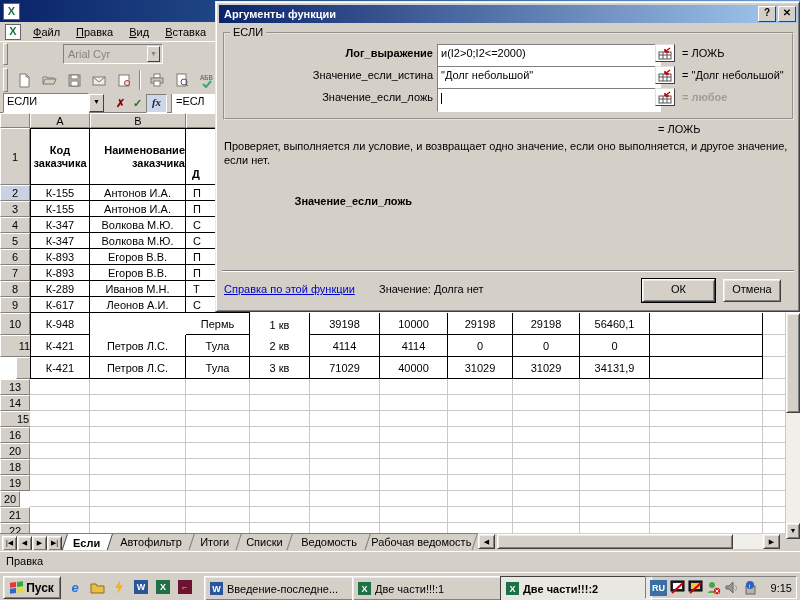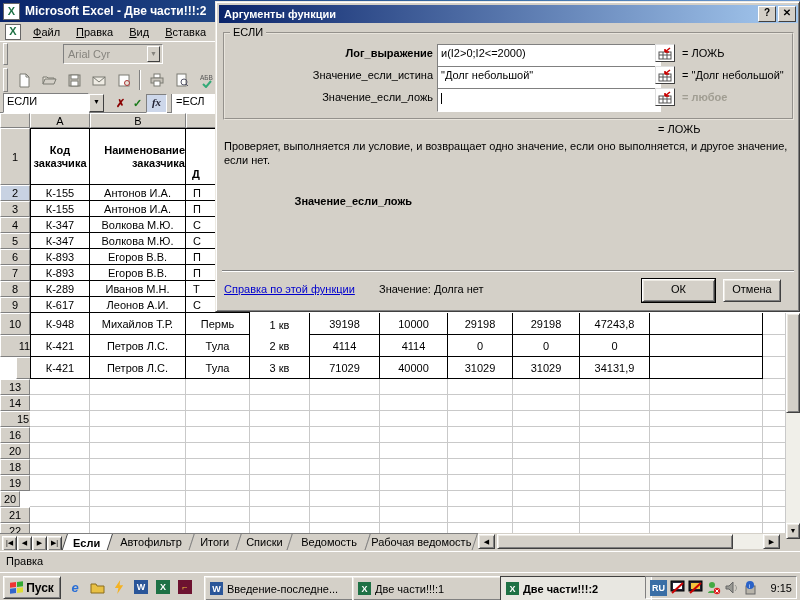--- a/index.html
+++ b/index.html
@@ -112,21 +112,20 @@
   .tray-ico{width:15px;height:15px;position:relative;}
   a{cursor:pointer;}
 </style>
 </head>
 <body>
 
 <div id="screen">
 
   <div id="titlebar" class="abs">
     <span class="xl-ico">X</span>
-    <span class="ttl">Microsoft Excel - Две части!!!:2</span>
   </div>
 
   <div id="menubar" class="abs">
     <span class="xl-ico" style="width:14px;height:14px;margin:0 3px;">X</span>
     <span class="menu-item">Файл</span>
     <span class="menu-item">Правка</span>
     <span class="menu-item">Вид</span>
     <span class="menu-item">Вставка</span>
   </div>
 
@@ -250,28 +249,27 @@
       <div class="rhdr" style="position: absolute; box-sizing: border-box; left: 0px; top: 168px; width: 30px; height: 16px;">8</div>
       <div class="tcell first" style="position: absolute; box-sizing: border-box; left: 30px; top: 168px; width: 60px; height: 16px;">К-289</div>
       <div class="tcell" style="position: absolute; box-sizing: border-box; left: 90px; top: 168px; width: 96px; height: 16px;">Иванов М.Н.</div>
       <div class="tcell left" style="position: absolute; box-sizing: border-box; left: 186px; top: 168px; width: 64px; height: 16px;">Т</div>
       <div class="rhdr" style="position: absolute; box-sizing: border-box; left: 0px; top: 184px; width: 30px; height: 16px;">9</div>
       <div class="tcell first" style="position: absolute; box-sizing: border-box; left: 30px; top: 184px; width: 60px; height: 16px;">К-617</div>
       <div class="tcell" style="position: absolute; box-sizing: border-box; left: 90px; top: 184px; width: 96px; height: 16px;">Леонов А.И.</div>
       <div class="tcell left" style="position: absolute; box-sizing: border-box; left: 186px; top: 184px; width: 64px; height: 16px;">С</div>
       <div class="rhdr" style="position: absolute; box-sizing: border-box; left: 0px; top: 200px; width: 30px; height: 22px;">10</div>
       <div class="tcell first" style="position: absolute; box-sizing: border-box; left: 30px; top: 200px; width: 60px; height: 22px;">К-948</div>
-      <div class="tcell" style="position: absolute; box-sizing: border-box; left: 90px; top: 200px; width: 96px; height: 22px;">Михайлов Т.Р.</div>
       <div class="tcell" style="position: absolute; box-sizing: border-box; left: 186px; top: 200px; width: 64px; height: 22px;">Пермь</div>
       <div class="tcell" style="position: absolute; box-sizing: border-box; left: 250px; top: 200px; width: 60px; height: 24px;">1 кв</div>
       <div class="tcell" style="position: absolute; box-sizing: border-box; left: 310px; top: 200px; width: 70px; height: 22px;">39198</div>
       <div class="tcell" style="position: absolute; box-sizing: border-box; left: 380px; top: 200px; width: 68px; height: 22px;">10000</div>
       <div class="tcell" style="position: absolute; box-sizing: border-box; left: 448px; top: 200px; width: 65px; height: 22px;">29198</div>
       <div class="tcell" style="position: absolute; box-sizing: border-box; left: 513px; top: 200px; width: 67px; height: 22px;">29198</div>
-      <div class="tcell" style="position: absolute; box-sizing: border-box; left: 580px; top: 200px; width: 70px; height: 22px;">47243,8</div>
+      <div class="tcell" style="position: absolute; box-sizing: border-box; left: 580px; top: 200px; width: 70px; height: 22px;">56460,1</div>
       <div class="tcell" style="position: absolute; box-sizing: border-box; left: 650px; top: 200px; width: 113px; height: 22px;"></div>
       <div class="gcell" style="position: absolute; box-sizing: border-box; left: 763px; top: 200px; width: 23px; height: 22px;"></div>
       <div class="rhdr" style="position: absolute; box-sizing: border-box; left: 0px; top: 222px; width: 49px; height: 22px;">11</div>
       <div class="tcell first" style="position: absolute; box-sizing: border-box; left: 30px; top: 222px; width: 60px; height: 22px;">К-421</div>
       <div class="tcell" style="position: absolute; box-sizing: border-box; left: 90px; top: 222px; width: 96px; height: 22px;">Петров Л.С.</div>
       <div class="tcell" style="position: absolute; box-sizing: border-box; left: 186px; top: 222px; width: 64px; height: 22px;">Тула</div>
       <div class="tcell" style="position: absolute; box-sizing: border-box; left: 250px; top: 222px; width: 60px; height: 22px;">2 кв</div>
       <div class="tcell" style="position: absolute; box-sizing: border-box; left: 310px; top: 222px; width: 70px; height: 22px;">4114</div>
       <div class="tcell" style="position: absolute; box-sizing: border-box; left: 380px; top: 222px; width: 68px; height: 22px;">4114</div>
       <div class="tcell" style="position: absolute; box-sizing: border-box; left: 448px; top: 222px; width: 65px; height: 22px;">0</div>

